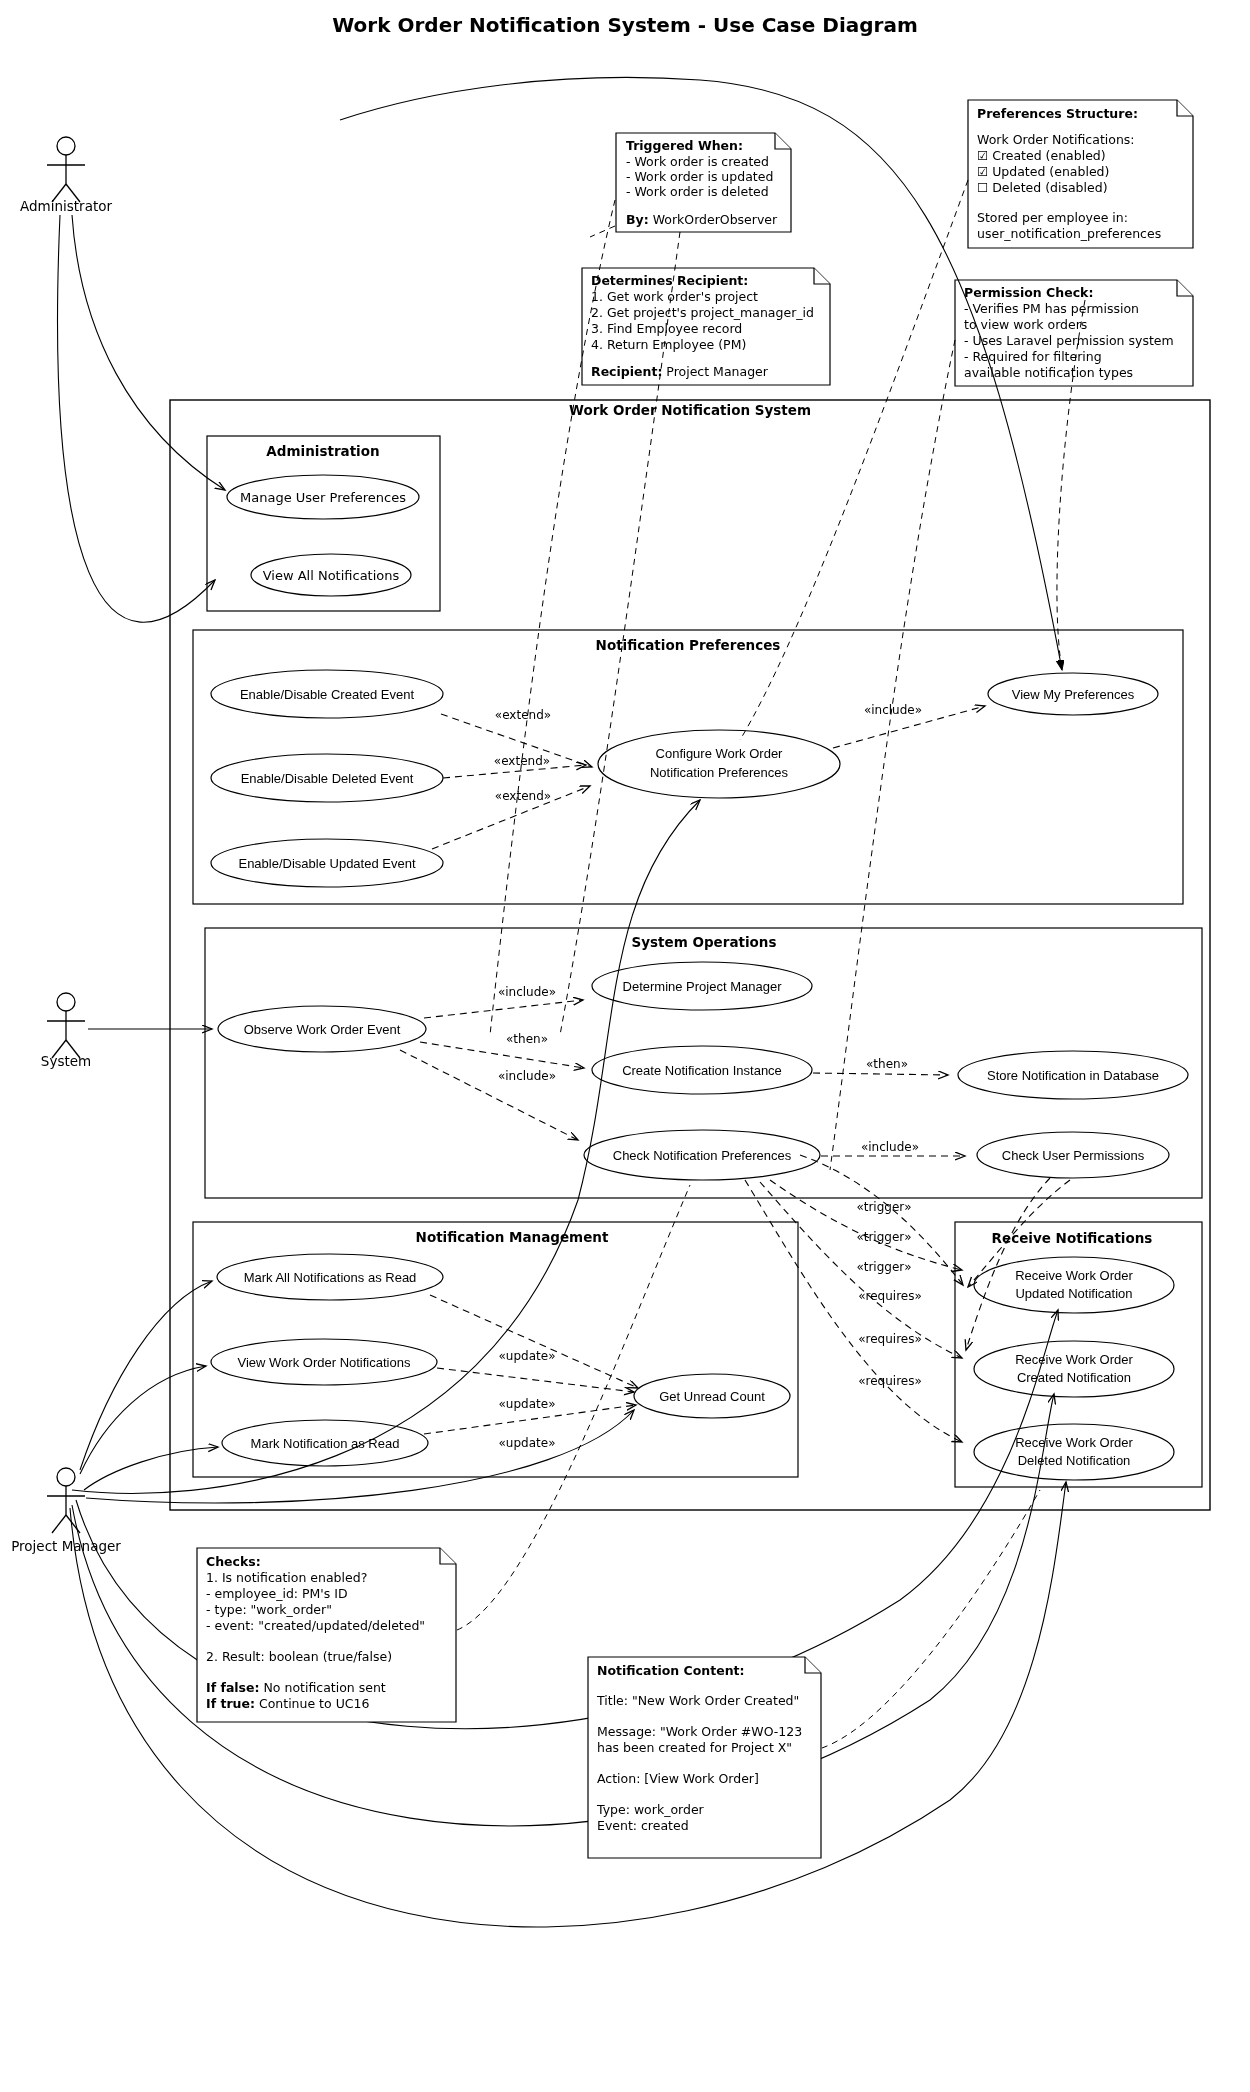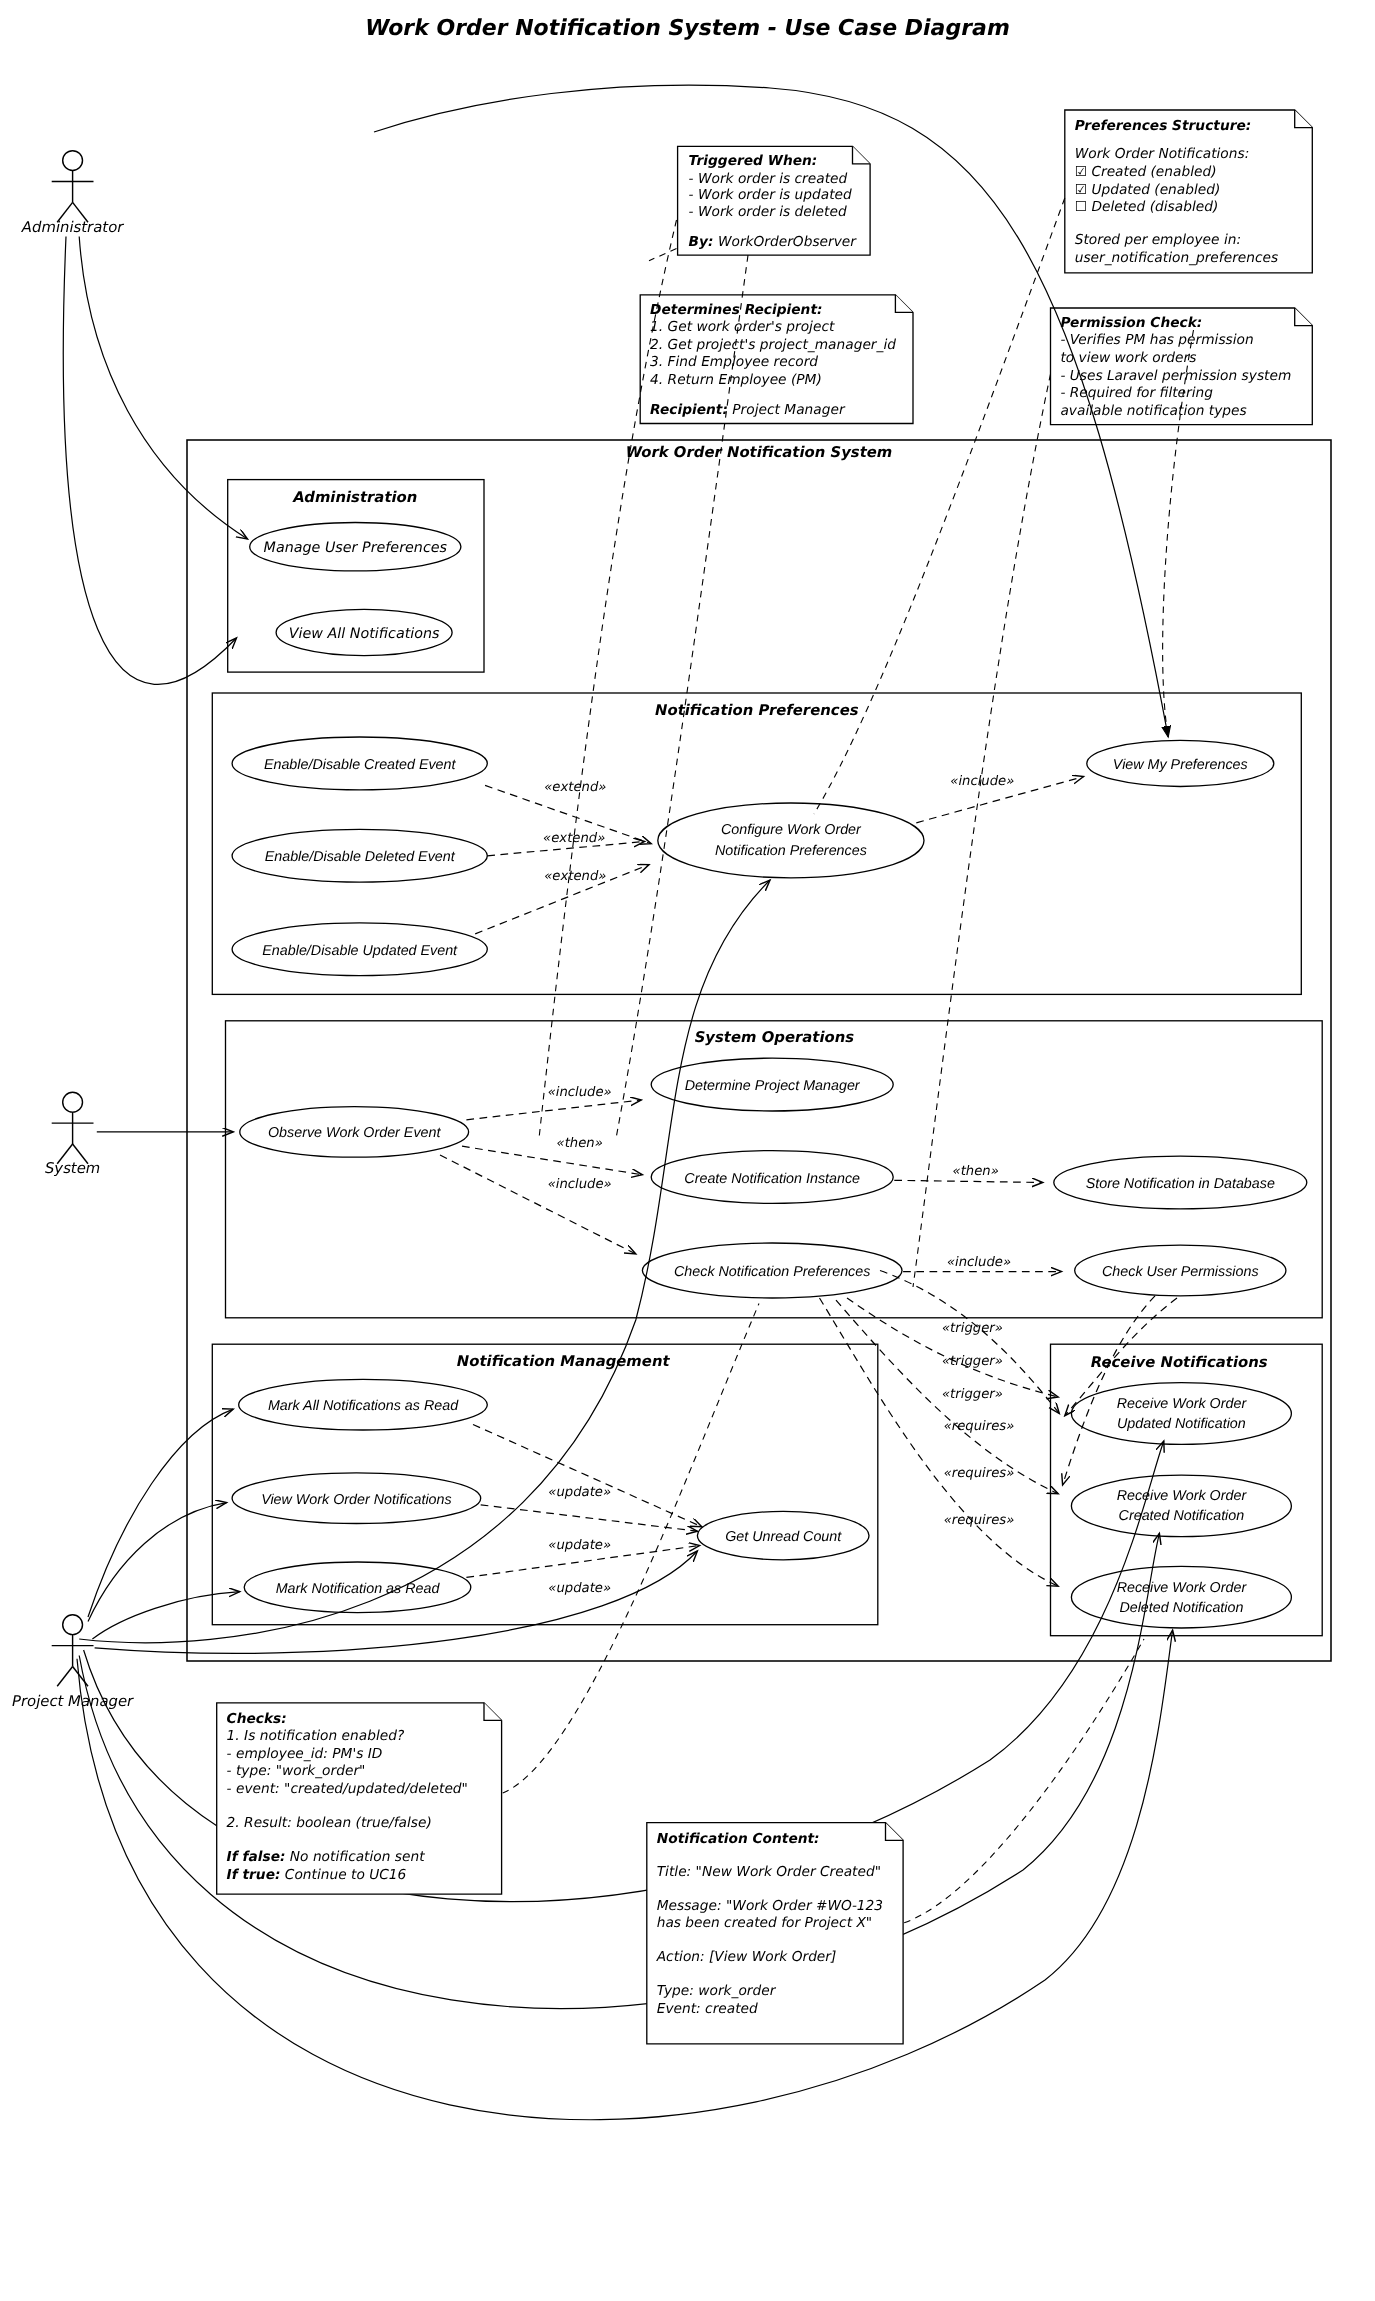--- a/index.html
+++ b/index.html
@@ -7,21 +7,20 @@
     padding: 0;
     background: #ffffff;
   }
   #page {
     position: relative;
     width: 1250px;
     height: 2092px;
     background: #ffffff;
     font-family: "DejaVu Sans", sans-serif;
     overflow: hidden;
-    font-style: italic;
   }
   svg.diagram {
     position: absolute;
     left: 0;
     top: 0;
     width: 1250px;
     height: 2092px;
   }
   .title-text {
     font-family: "DejaVu Sans", sans-serif;

